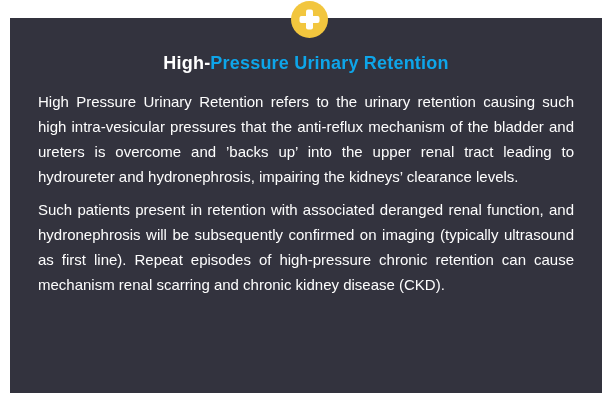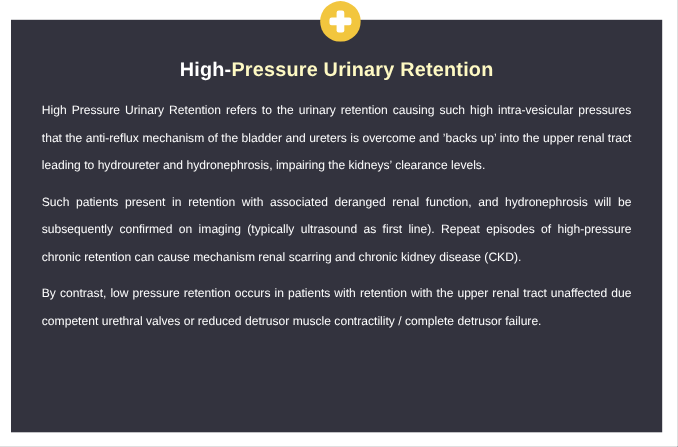--- a/index.html
+++ b/index.html
@@ -47,25 +47,25 @@
   .card-title {
     margin: 0 0 14px 0;
     font-size: 18px;
     line-height: 24px;
     font-weight: bold;
     text-align: center;
     color: #ffffff;
     letter-spacing: 0.2px;
   }
   .card-title .highlight {
-    color: #fef9c3;
+    color: #0ea5e9;
   }
   .body-text {
     margin: 0 0 8px 0;
-    font-size: 11px;
+    font-size: 15px;
     line-height: 25px;
     text-align: justify;
     color: #FDFDFD;
   }
 </style>
 </head>
 <body>
 
 <div class="page">
 
@@ -77,16 +77,15 @@
     </svg>
   </div>
 
   <div class="card">
     <h1 class="card-title"><span>High-</span><span class="highlight">Pressure Urinary Retention</span></h1>
 
     <p class="body-text">High Pressure Urinary Retention refers to the urinary retention causing such high intra-vesicular pressures that the anti-reflux mechanism of the bladder and ureters is overcome and ’backs up’ into the upper renal tract leading to hydroureter and hydronephrosis, impairing the kidneys’ clearance levels.</p>
 
     <p class="body-text">Such patients present in retention with associated deranged renal function, and hydronephrosis will be subsequently confirmed on imaging (typically ultrasound as first line). Repeat episodes of high-pressure chronic retention can cause mechanism renal scarring and chronic kidney disease (CKD).</p>
 
-    <p class="body-text">By contrast, low pressure retention occurs in patients with retention with the upper renal tract unaffected due competent urethral valves or reduced detrusor muscle contractility / complete detrusor failure.</p>
   </div>
 
 </div>
 
 </body></html>

